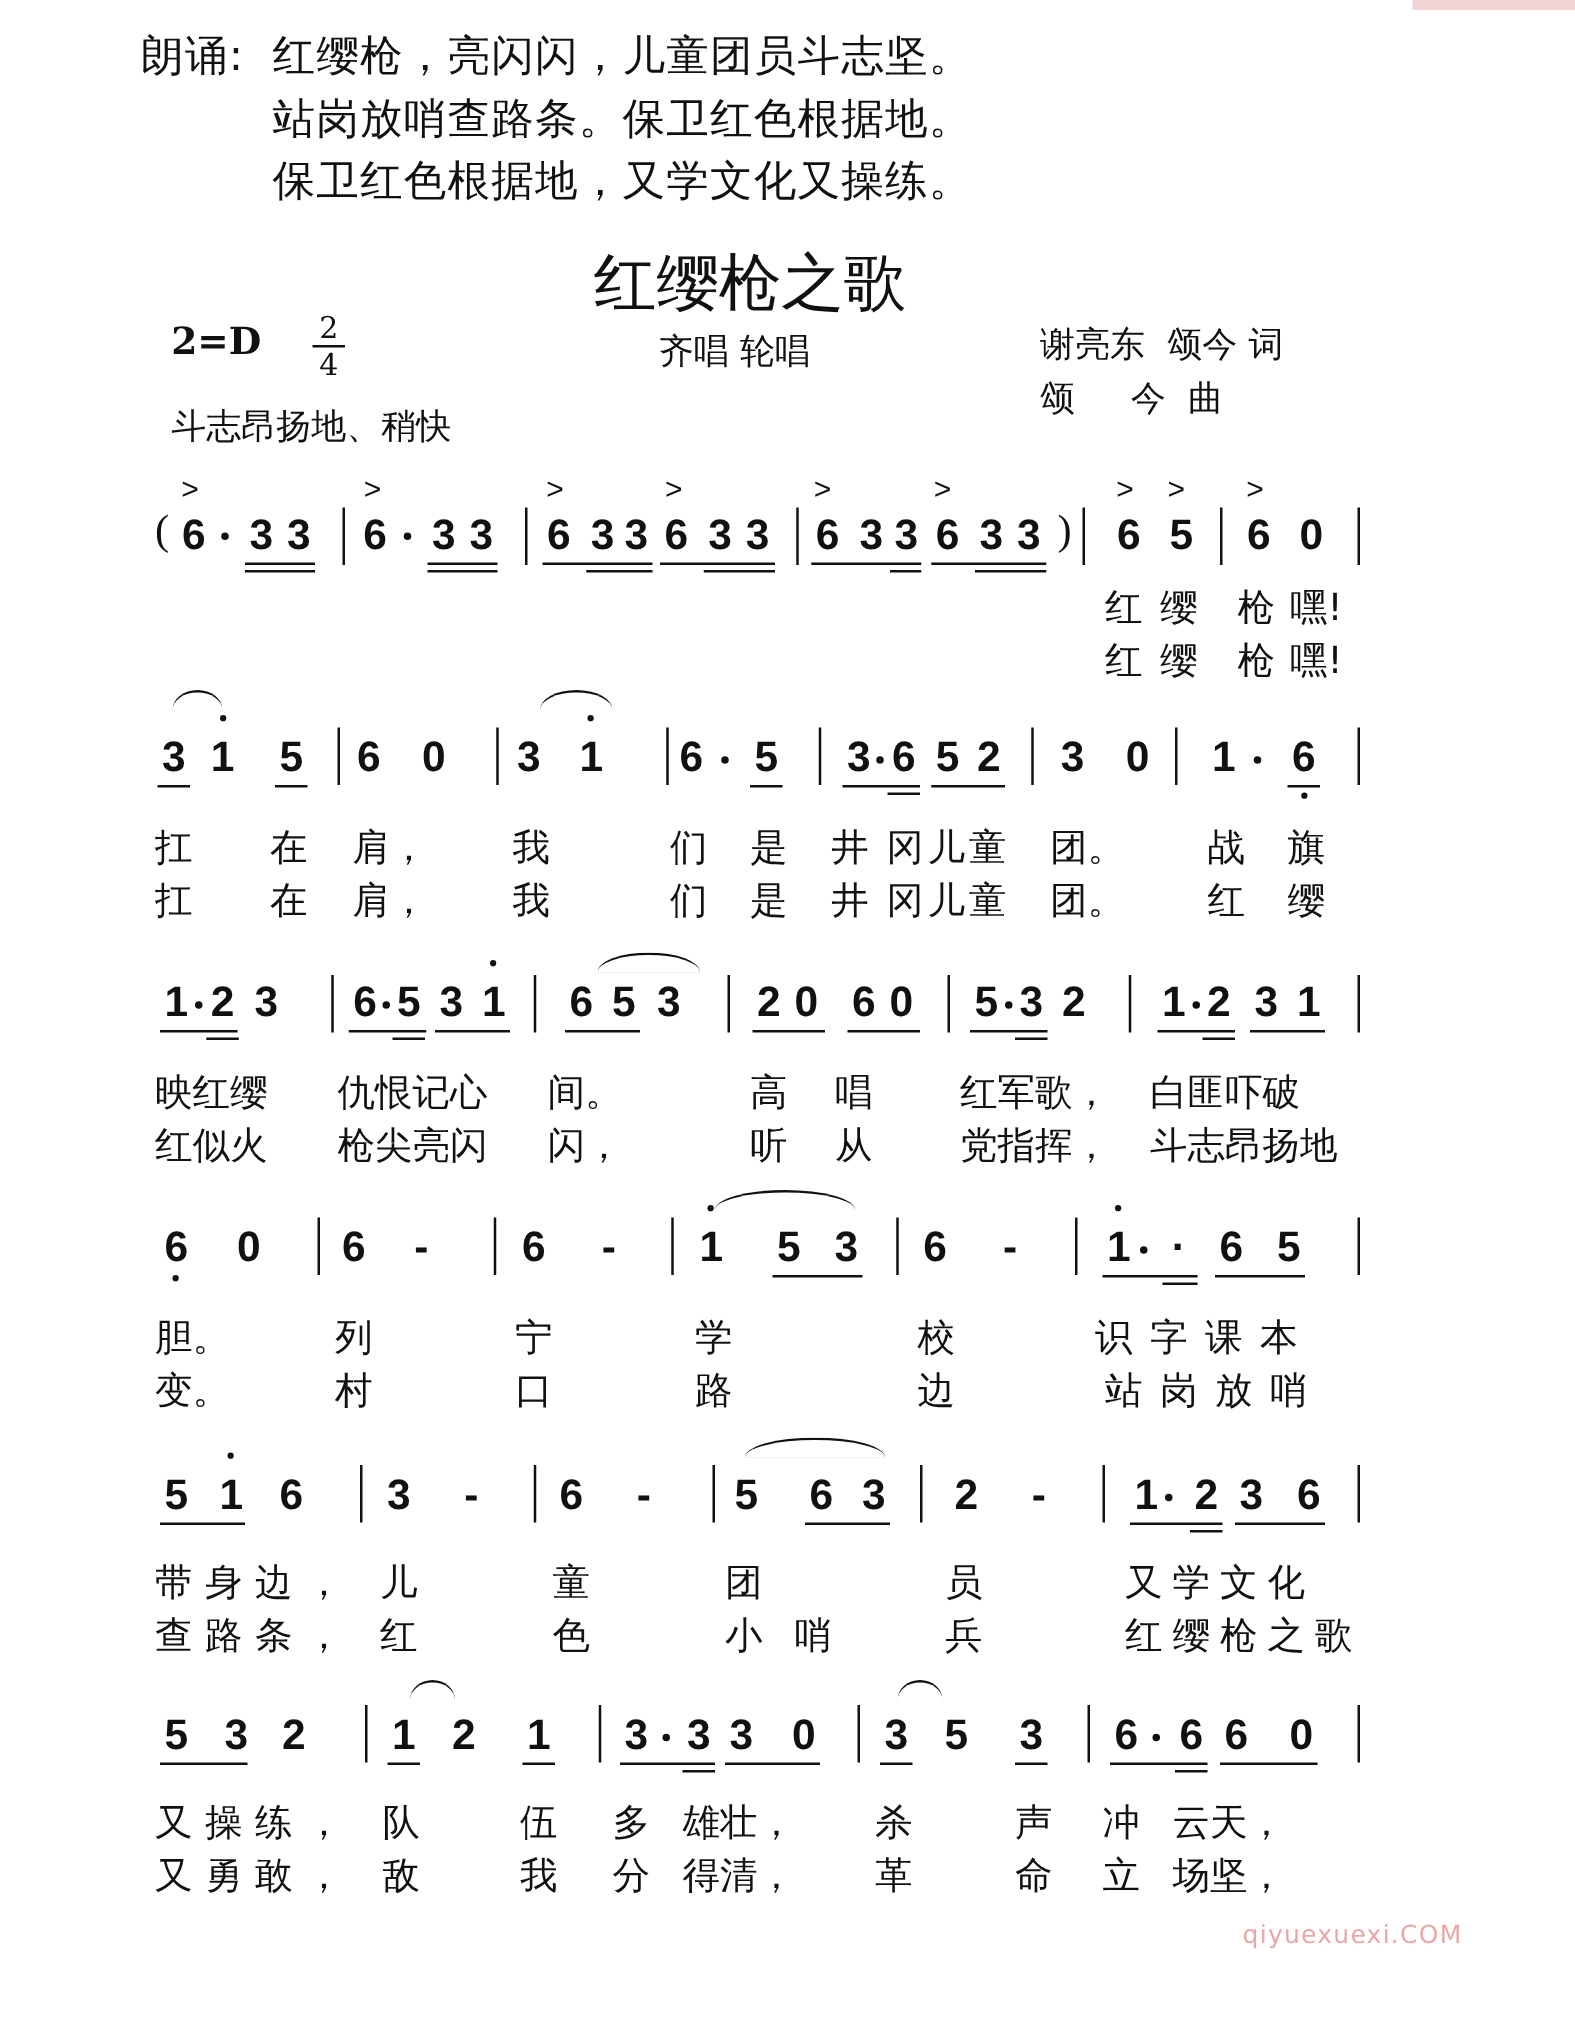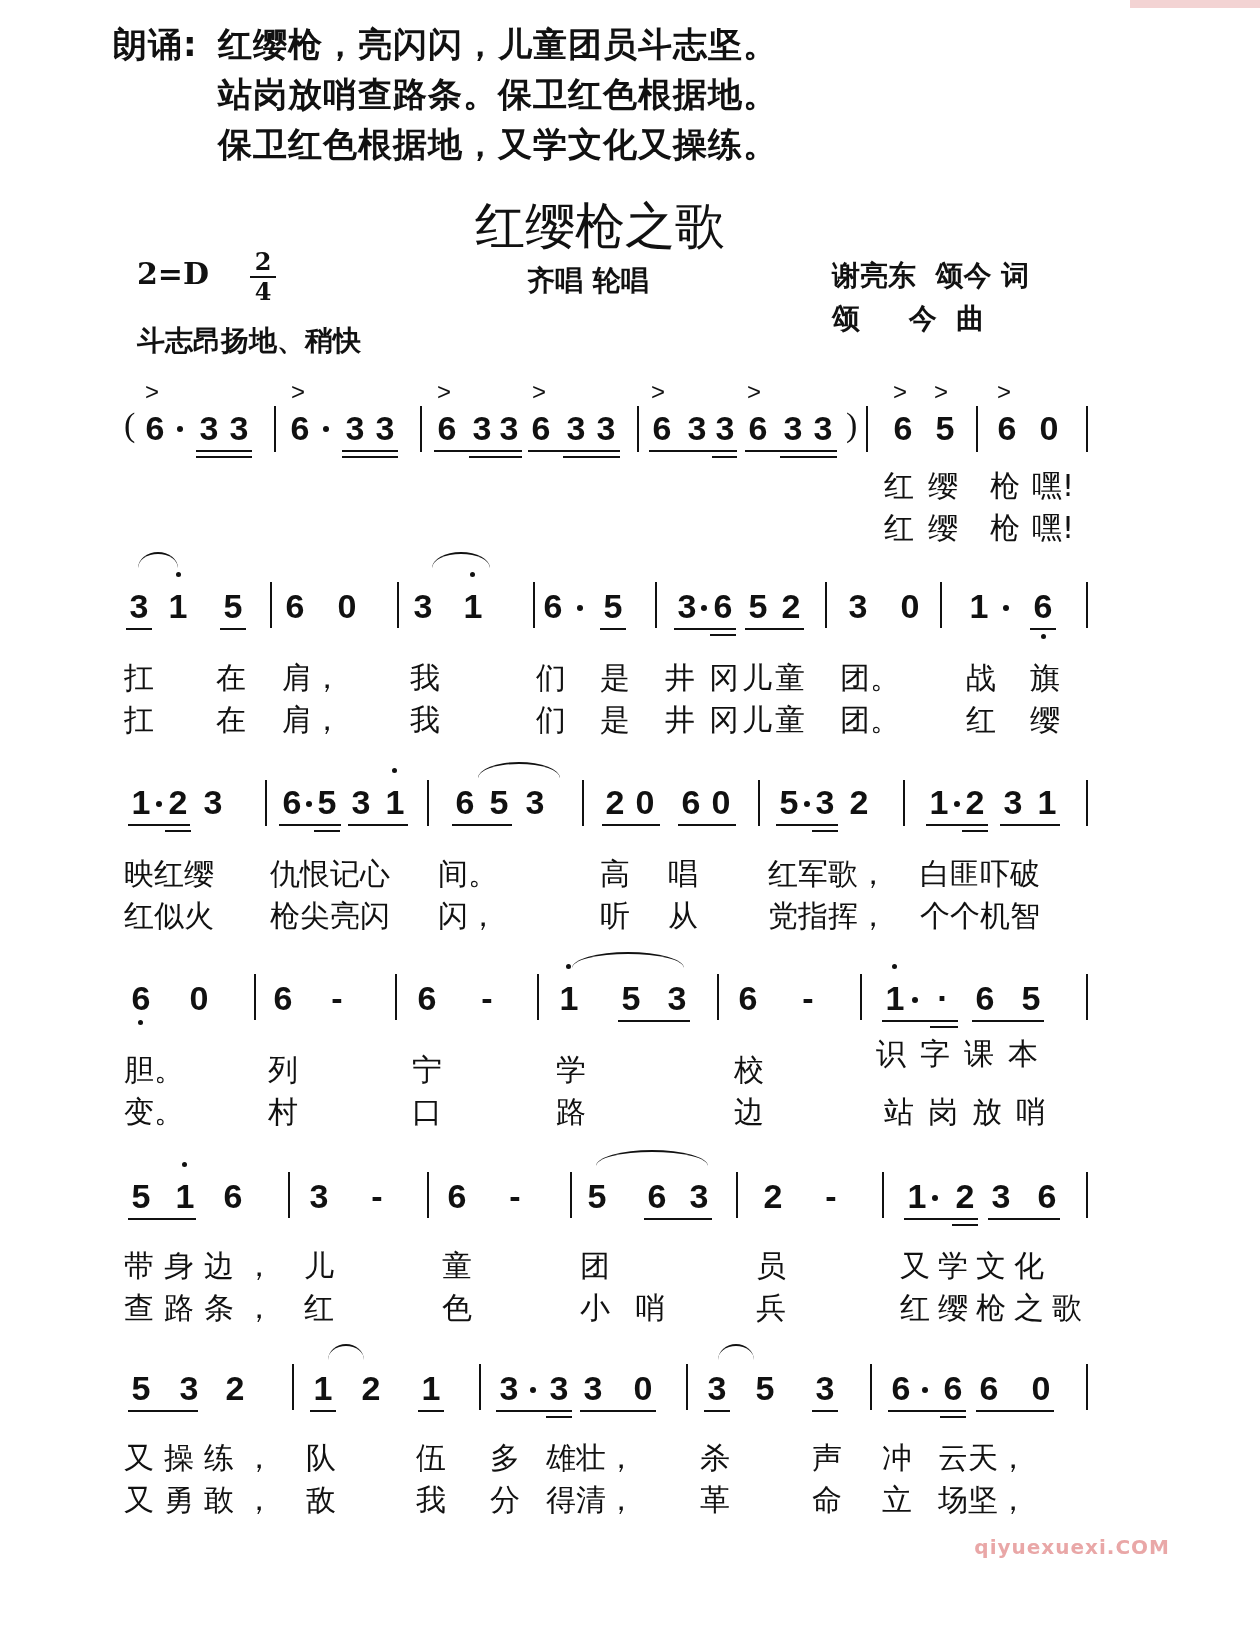--- a/index.html
+++ b/index.html
@@ -1,20 +1,20 @@
 <!DOCTYPE html>
 <html><head>
 <meta charset="utf-8">
 <style>
   html, body { margin: 0; padding: 0; background: #ffffff; }
   body {
     width: 1260px; height: 1632px; position: relative; overflow: hidden;
     font-family: "DejaVu Sans", "Liberation Sans", sans-serif; color: #111;
   }
-  .abs { position: absolute; font-weight: bold; }
+  .abs { position: absolute; }
   .recite-label { left: 113px; top: 22px; font-size: 34px; letter-spacing: 1px; }
   .recite-line { left: 218px; font-size: 34px; letter-spacing: 1px; white-space: nowrap; }
   .title { left: 0; width: 1200px; top: 193px; text-align: center; font-size: 50px; font-weight: normal; }
   .key { left: 137px; top: 256px; font-size: 30px; font-weight: bold; font-family: "DejaVu Serif", serif; }
   .time-sig { left: 250px; top: 250px; width: 26px; text-align: center; font-size: 24px; font-family: "DejaVu Serif", serif; line-height: 1; }
   .time-sig .num { display: block; padding-bottom: 2px; border-bottom: 2px solid #111; }
   .time-sig .den { display: block; padding-top: 2px; }
   .performance { left: 527px; top: 262px; font-size: 28px; }
   .credit { font-size: 28px; white-space: pre; }
   .tempo { left: 137px; top: 322px; font-size: 28px; }
@@ -264,21 +264,21 @@
   <span class="lyric" style="left:600px;top:114px">高</span>
   <span class="lyric" style="left:668px;top:114px">唱</span>
   <span class="lyric" style="left:768px;top:114px">红军歌，</span>
   <span class="lyric" style="left:920px;top:114px">白匪吓破</span>
   <span class="lyric" style="left:124px;top:156px">红似火</span>
   <span class="lyric" style="left:270px;top:156px">枪尖亮闪</span>
   <span class="lyric" style="left:438px;top:156px">闪，</span>
   <span class="lyric" style="left:600px;top:156px">听</span>
   <span class="lyric" style="left:668px;top:156px">从</span>
   <span class="lyric" style="left:768px;top:156px">党指挥，</span>
-  <span class="lyric" style="left:920px;top:156px">个个机智</span>
+  <span class="lyric" style="left:920px;top:156px">斗志昂扬地</span>
 </div>
 
 <div class="row" style="top:940px">
   <div class="slur" style="left:572px;top:12px;width:112px"></div>
 
   <span class="n" style="left:128px;top:38px">6</span>
   <span class="dot-hi" style="left:138px;top:80px"></span>
   <span class="n" style="left:186px;top:38px">0</span>
   <div class="bar" style="left:254px;top:34px"></div>
 
@@ -310,21 +310,21 @@
   <div class="ul" style="left:882px;top:80px;width:76px"></div>
   <div class="ul" style="left:930px;top:86px;width:28px"></div>
   <div class="ul" style="left:972px;top:80px;width:72px"></div>
   <div class="bar" style="left:1086px;top:34px"></div>
 
   <span class="lyric" style="left:124px;top:110px">胆。</span>
   <span class="lyric" style="left:268px;top:110px">列</span>
   <span class="lyric" style="left:412px;top:110px">宁</span>
   <span class="lyric" style="left:556px;top:110px">学</span>
   <span class="lyric" style="left:734px;top:110px">校</span>
-  <span class="lyric" style="left:876px;top:94px;letter-spacing:14px">识字课本</span>
+  <span class="lyric" style="left:876px;top:110px;letter-spacing:14px">识字课本</span>
   <span class="lyric" style="left:124px;top:152px">变。</span>
   <span class="lyric" style="left:268px;top:152px">村</span>
   <span class="lyric" style="left:412px;top:152px">口</span>
   <span class="lyric" style="left:556px;top:152px">路</span>
   <span class="lyric" style="left:734px;top:152px">边</span>
   <span class="lyric" style="left:884px;top:152px;letter-spacing:14px">站岗放哨</span>
 </div>
 
 <div class="row" style="top:1138px">
   <div class="slur" style="left:596px;top:12px;width:112px"></div>

